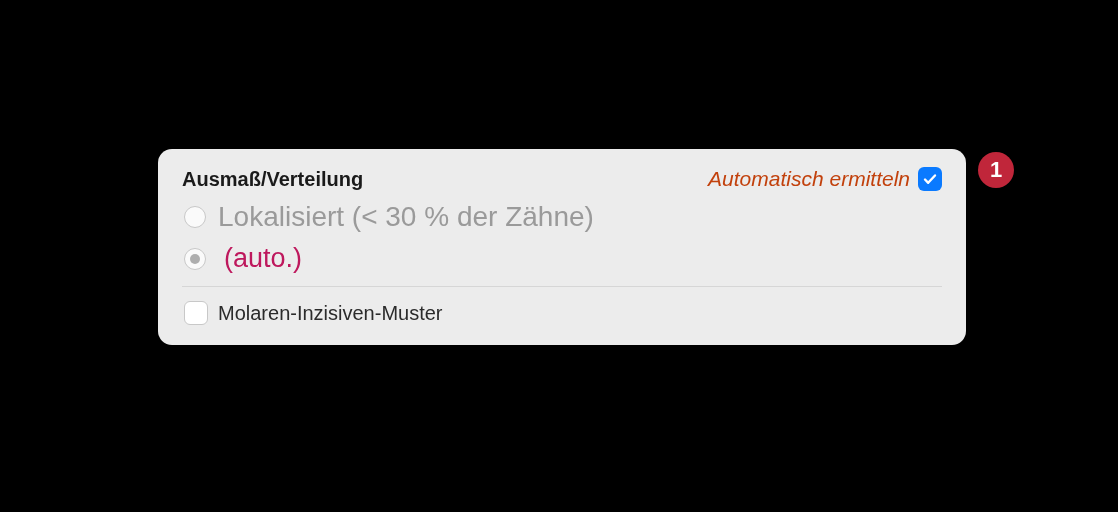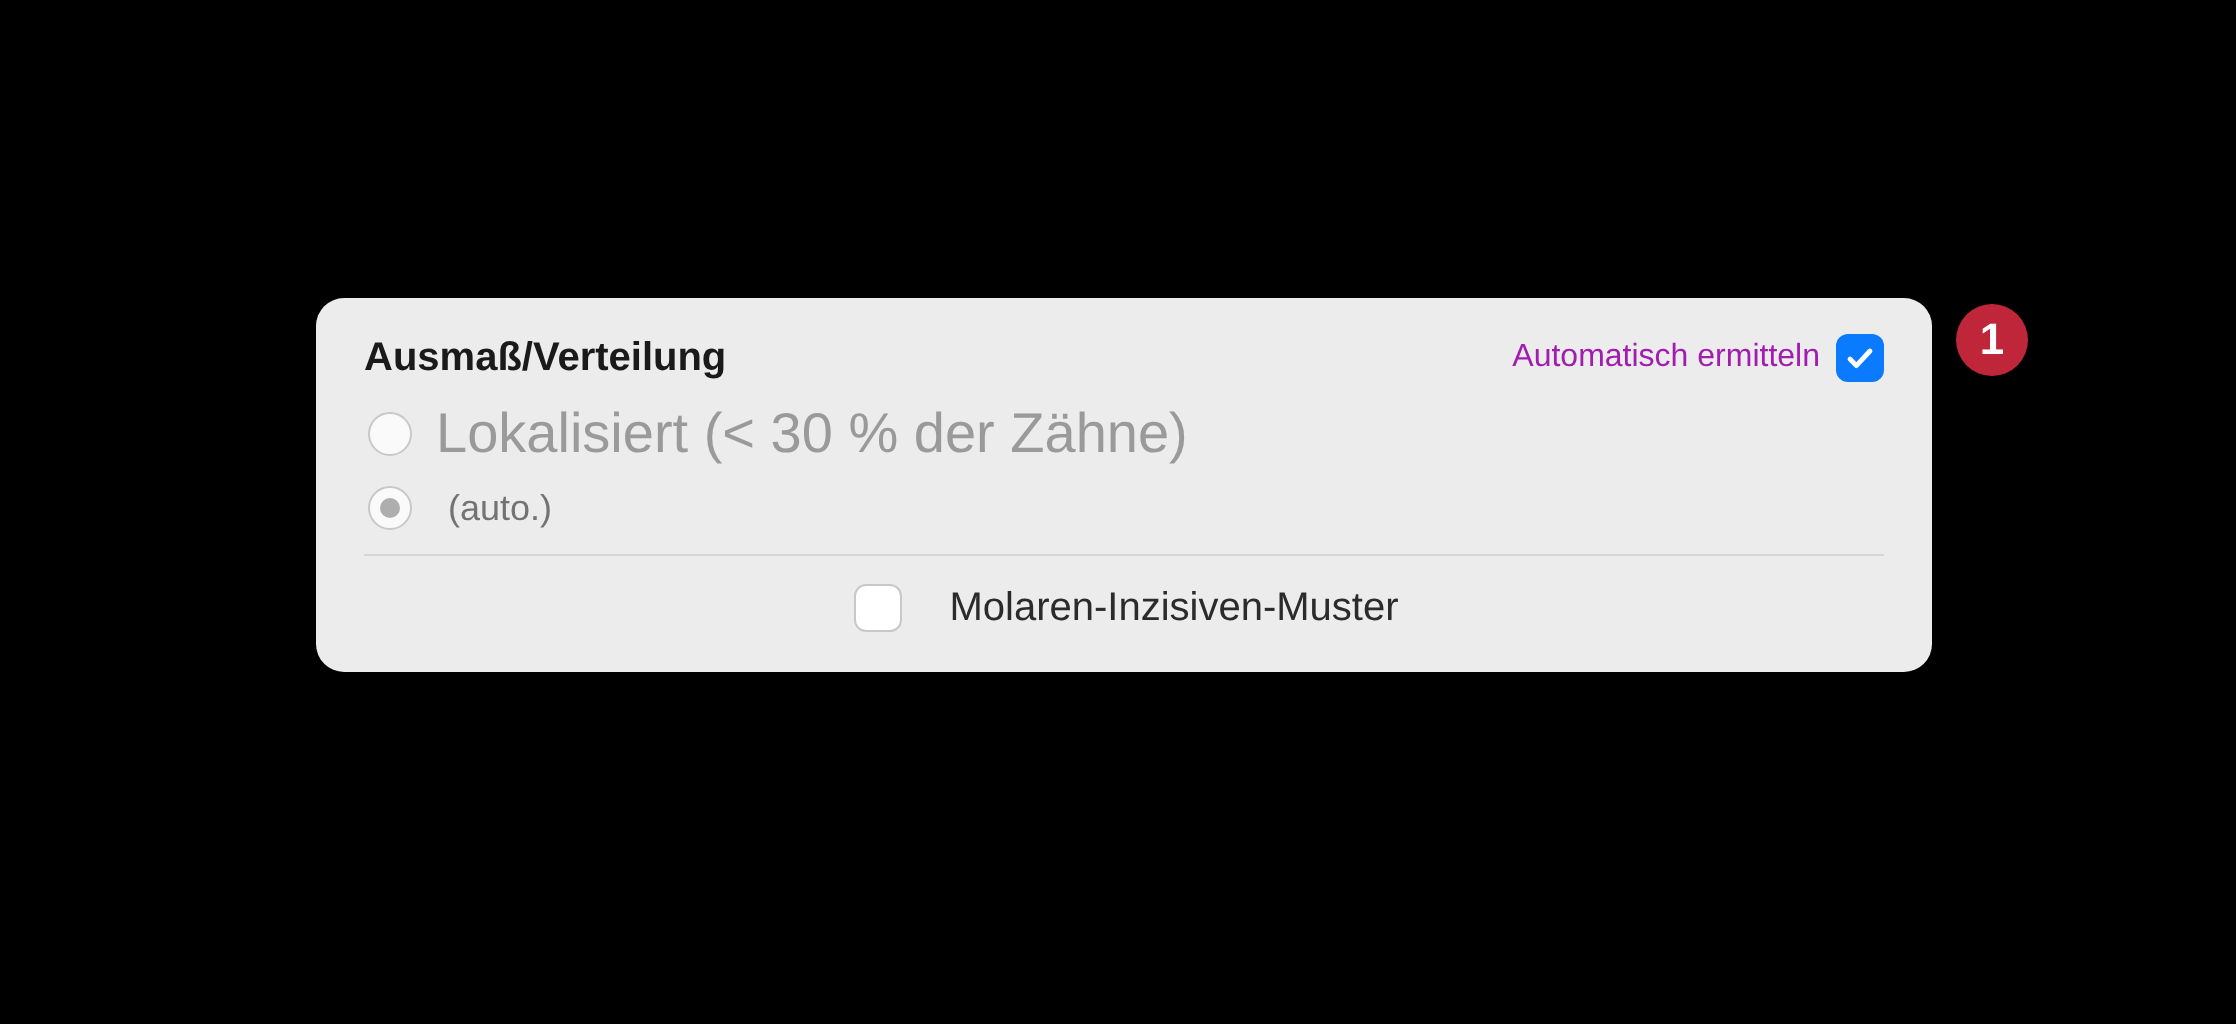--- a/index.html
+++ b/index.html
@@ -34,22 +34,23 @@
       font-size: 20px;
       font-weight: 700;
       color: #1a1a1a;
     }
     .auto-group {
       display: flex;
       align-items: center;
       gap: 8px;
     }
     .auto-label {
-      font-size: 16px;
-      color: #a21caf;
+      font-size: 21px;
+      color: #c2410c;
+      font-style: italic;
     }
     .checkbox {
       width: 24px;
       height: 24px;
       border-radius: 6px;
       display: flex;
       align-items: center;
       justify-content: center;
       cursor: pointer;
       flex-shrink: 0;
@@ -88,35 +89,34 @@
       width: 10px;
       height: 10px;
       border-radius: 50%;
       background: #aeaeae;
     }
     .radio-label {
       font-size: 28px;
       color: #9a9a9a;
     }
     .auto-suffix {
-      font-size: 18px;
-      color: #737373;
+      font-size: 27px;
+      color: #be185d;
       margin-left: 6px;
     }
     .divider {
       height: 1px;
       background: #d6d6d6;
       margin: 12px 0 14px 0;
     }
     .checkbox-row {
       display: flex;
       align-items: center;
-      gap: 24px;
+      gap: 10px;
       padding-left: 2px;
-      justify-content: center;
     }
     .checkbox-label {
       font-size: 20px;
       color: #2b2b2b;
     }
     .badge {
       position: absolute;
       left: 978px;
       top: 152px;
       width: 36px;

